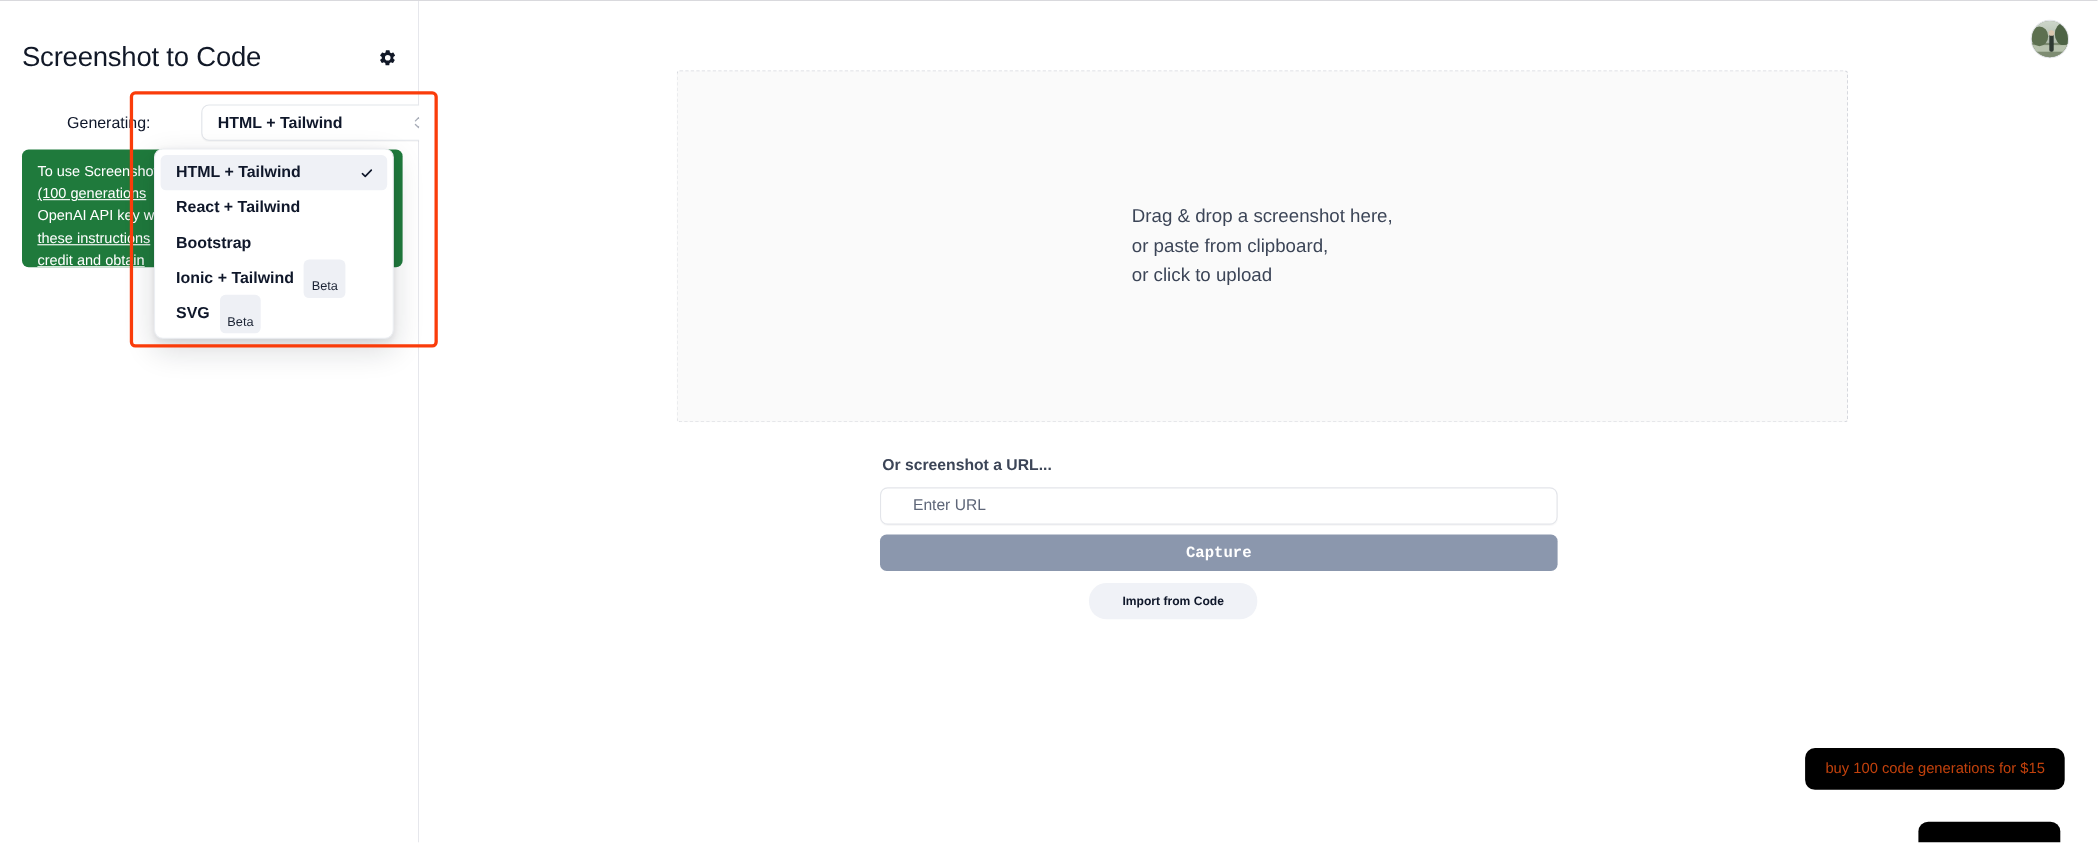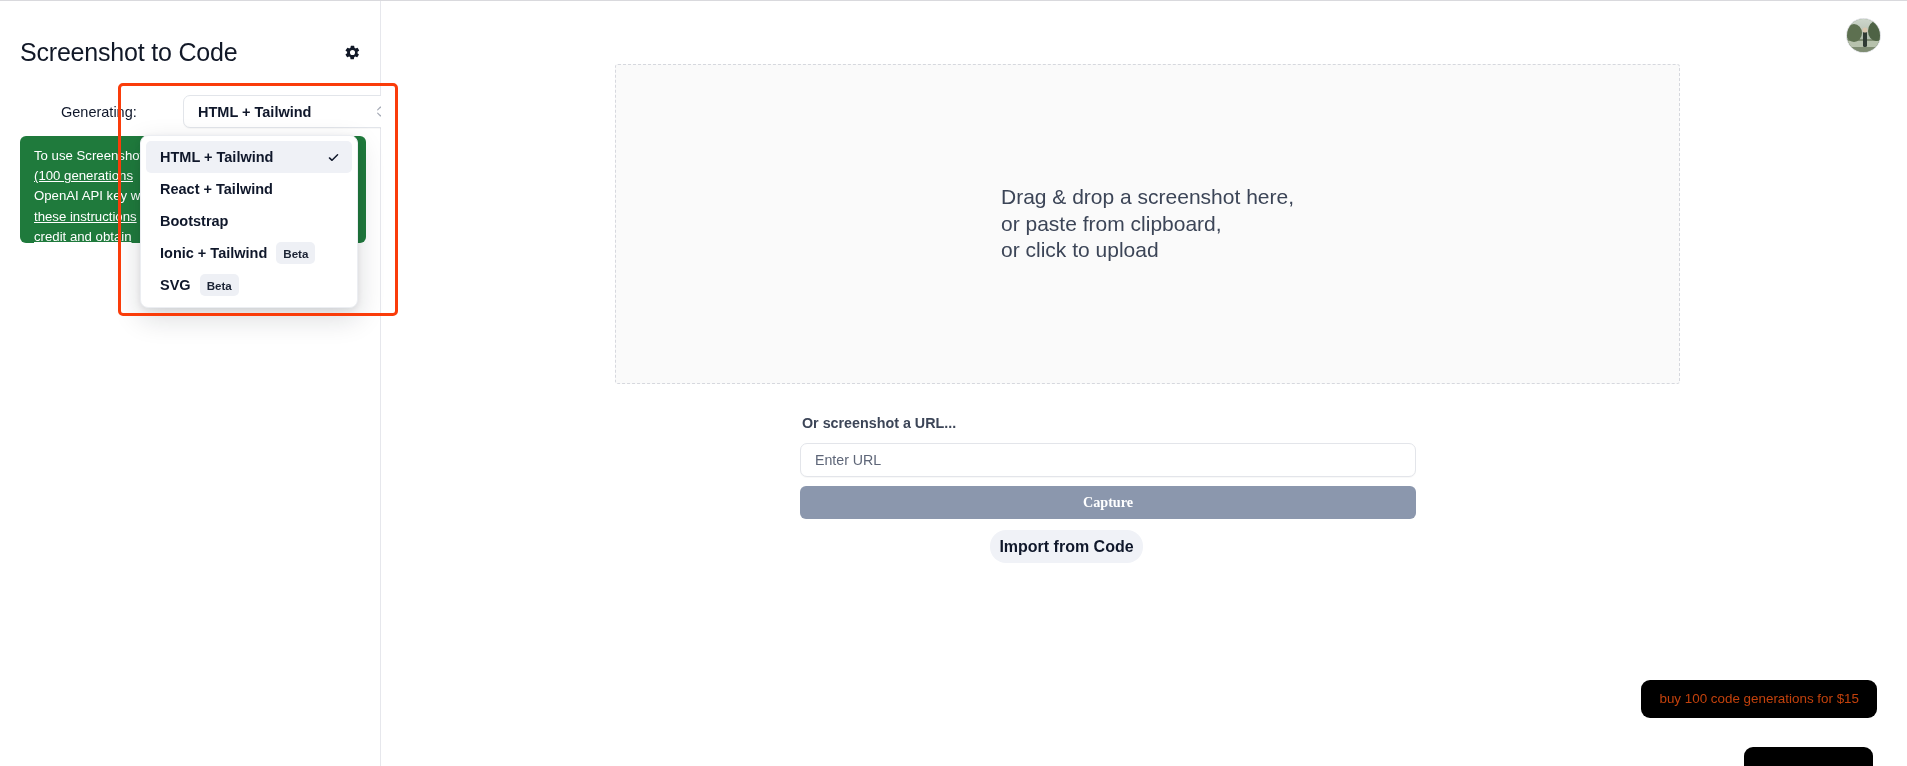--- a/index.html
+++ b/index.html
@@ -156,23 +156,23 @@
     position: absolute;
     right: 12px;
     display: flex;
     align-items: center;
     color: #0f172a;
   }
   .beta-badge {
     background: #eef0f5;
     color: #1b2334;
     font-size: 11.6px;
-    font-weight: 700;
+    font-weight: 400;
     border-radius: 5px;
-    padding: 6px 7px 4px 7px;
+    padding: 19px 7px 4px 7px;
     line-height: 12px;
   }
 
   
   .annot-rect {
     position: absolute;
     left: 118px;
     top: 82px;
     width: 280px;
     height: 233px;
@@ -199,21 +199,21 @@
     width: 1065px;
     height: 320px;
     background: #fafafa;
     border: 1px dashed #d6d8de;
     border-radius: 3px;
     display: flex;
     align-items: center;
     justify-content: center;
   }
   .dropzone-text {
-    font-size: 21px;
+    font-size: 17px;
     line-height: 26.5px;
     color: #3c4557;
     text-align: left;
   }
 
   .url-block {
     position: absolute;
     left: 419px;
     top: 412px;
     width: 696px;
@@ -225,55 +225,55 @@
     margin-bottom: 10px;
     padding-left: 2px;
     font-weight: bold;
   }
   .url-input {
     width: 616px;
     height: 34px;
     background: #ffffff;
     border: 1px solid #e3e5ea;
     border-radius: 7px;
-    padding: 0 14px;
+    padding: 0 29px;
     font-family: "Liberation Sans", sans-serif;
     font-size: 14.2px;
     color: #0f172a;
     outline: none;
     box-shadow: 0 1px 1px rgba(16,24,40,0.03);
   }
   .url-input::placeholder { color: #5e6678; }
 
   .capture-btn {
     margin-top: 9px;
     width: 616px;
     height: 33px;
     background: #8b97ad;
     color: #ffffff;
     border: none;
     border-radius: 6px;
-    font-family: Liberation Serif, serif;
+    font-family: Liberation Mono, monospace;
     font-size: 14.2px;
     font-weight: 700;
     cursor: pointer;
   }
 
   .import-btn {
     position: absolute;
     left: 609px;
     top: 529px;
     width: 153px;
     height: 33px;
     background: #f0f2f7;
     color: #0f172a;
     border: none;
     border-radius: 16px;
     font-family: "Liberation Sans", sans-serif;
-    font-size: 16px;
+    font-size: 11px;
     font-weight: 700;
     cursor: pointer;
   }
 
   
   .avatar {
     position: absolute;
     right: 26px;
     top: 18px;
     width: 35px;

